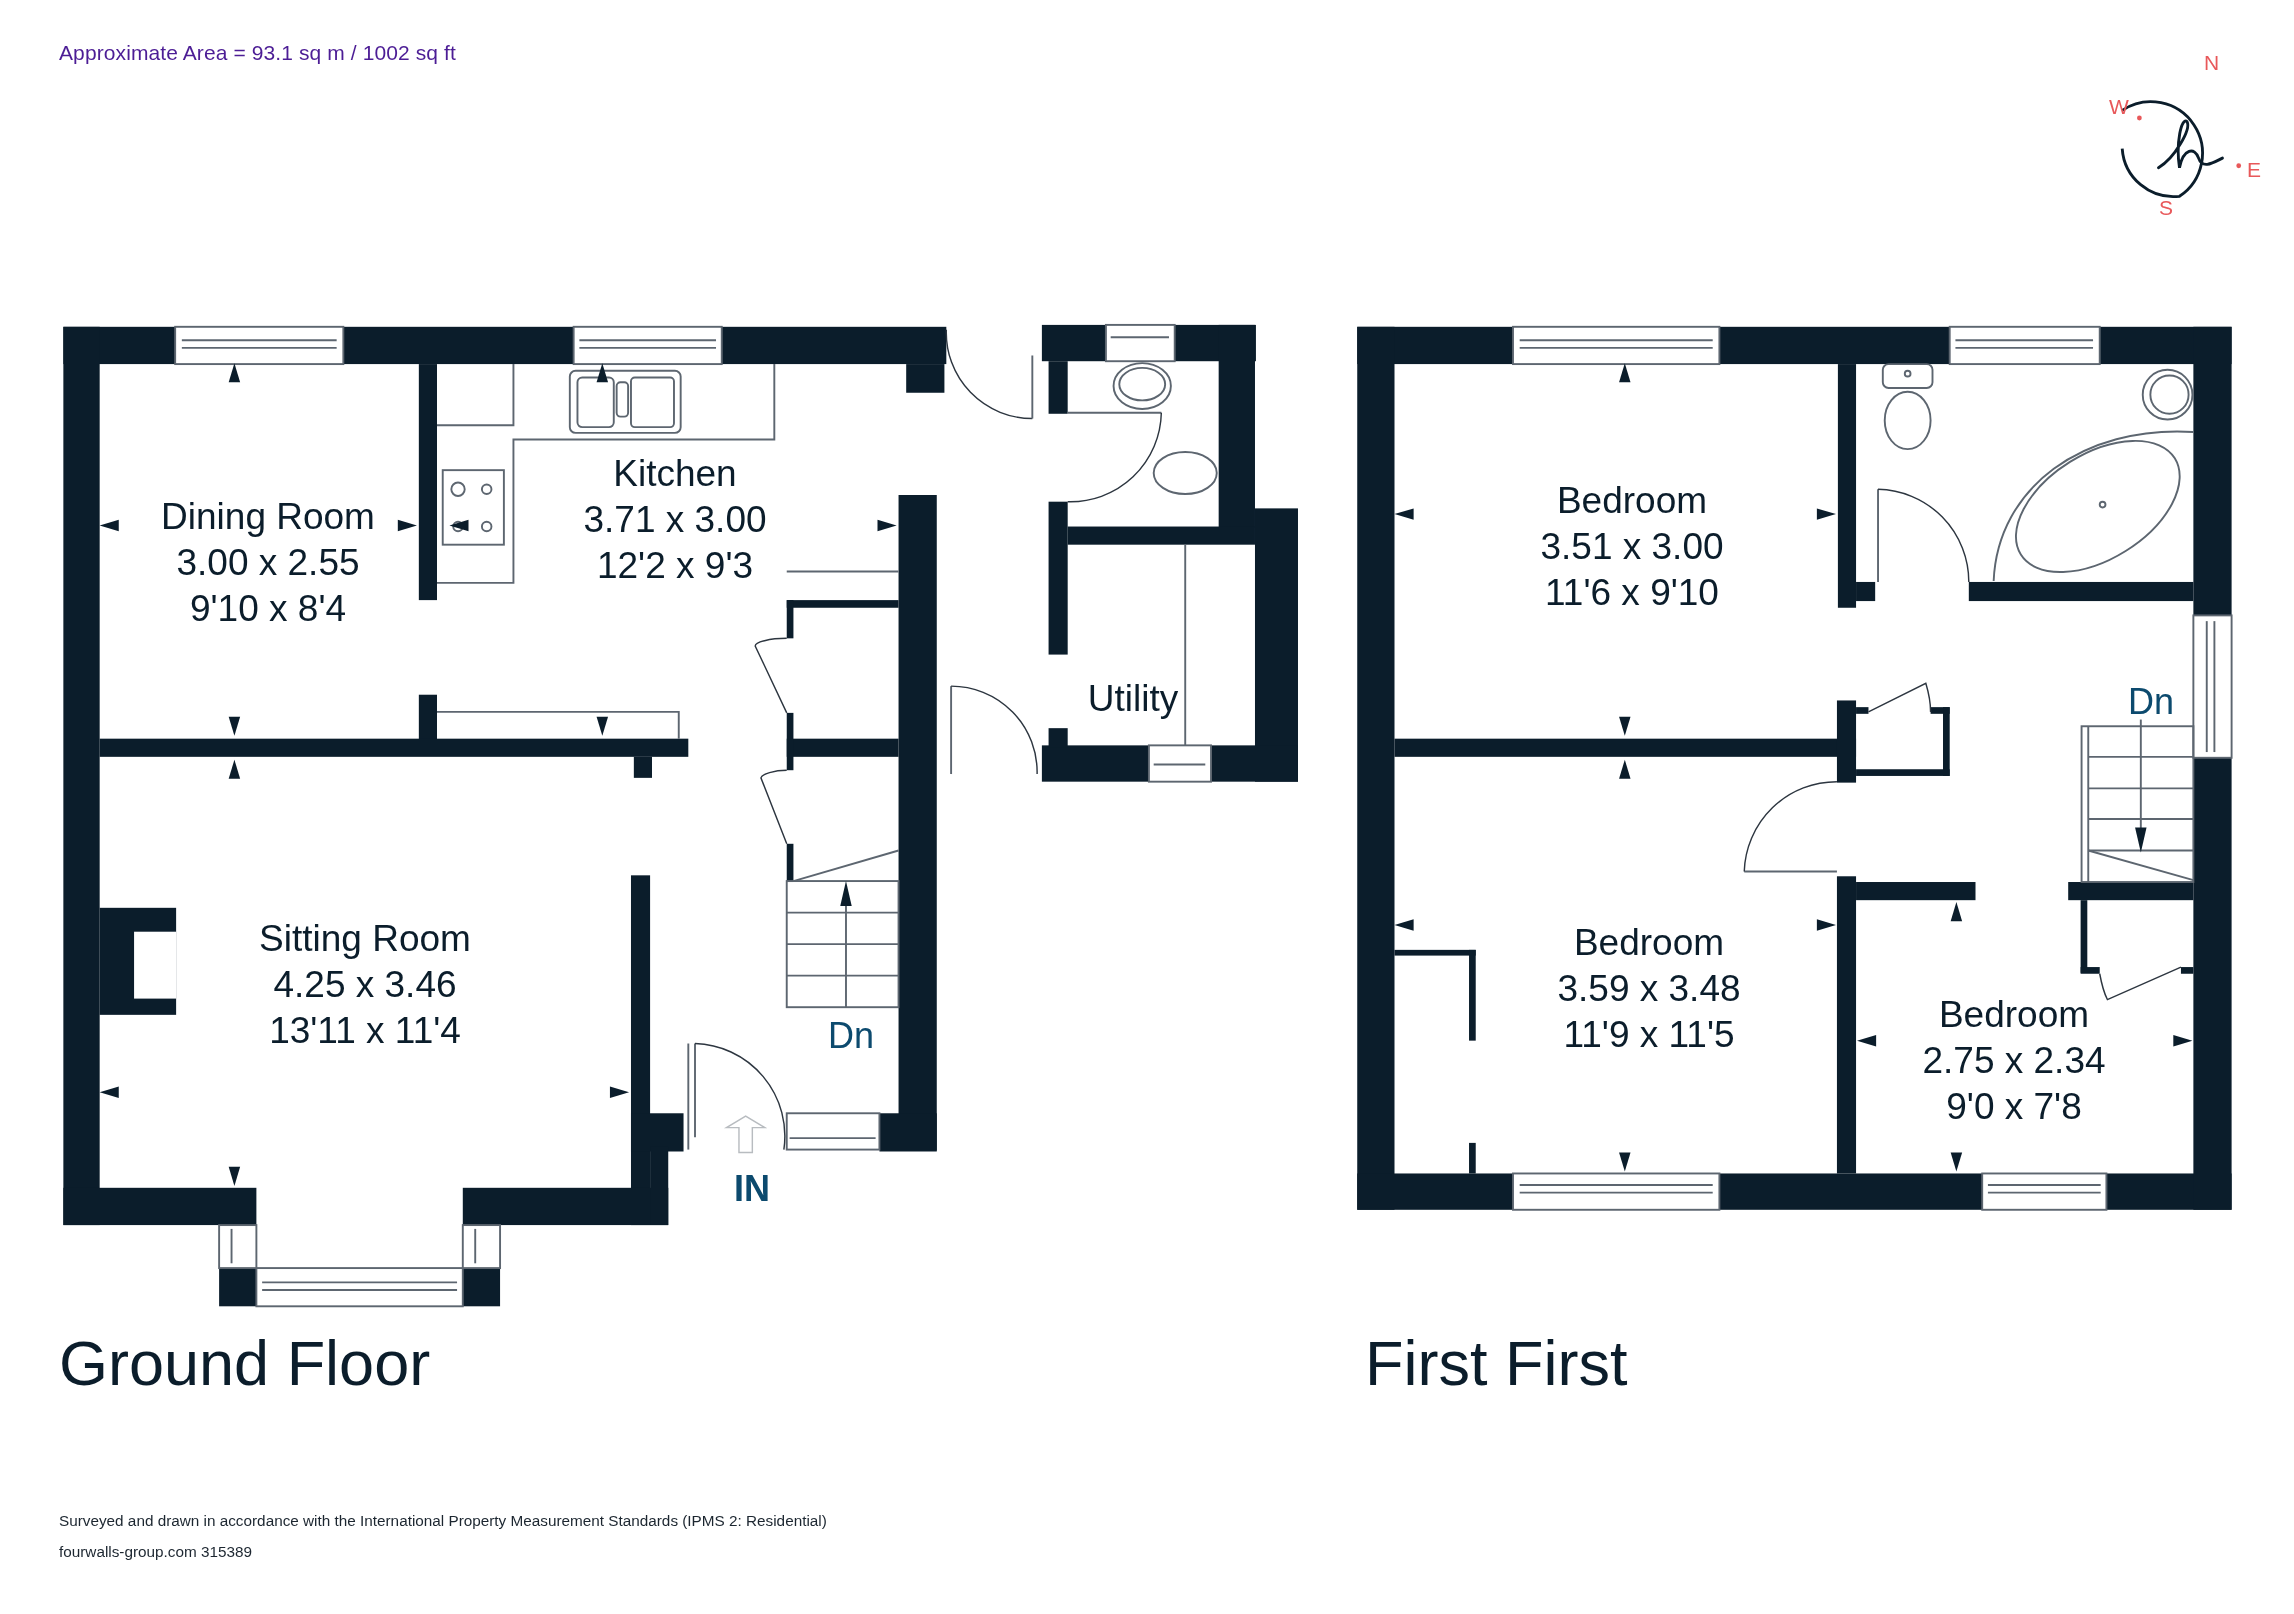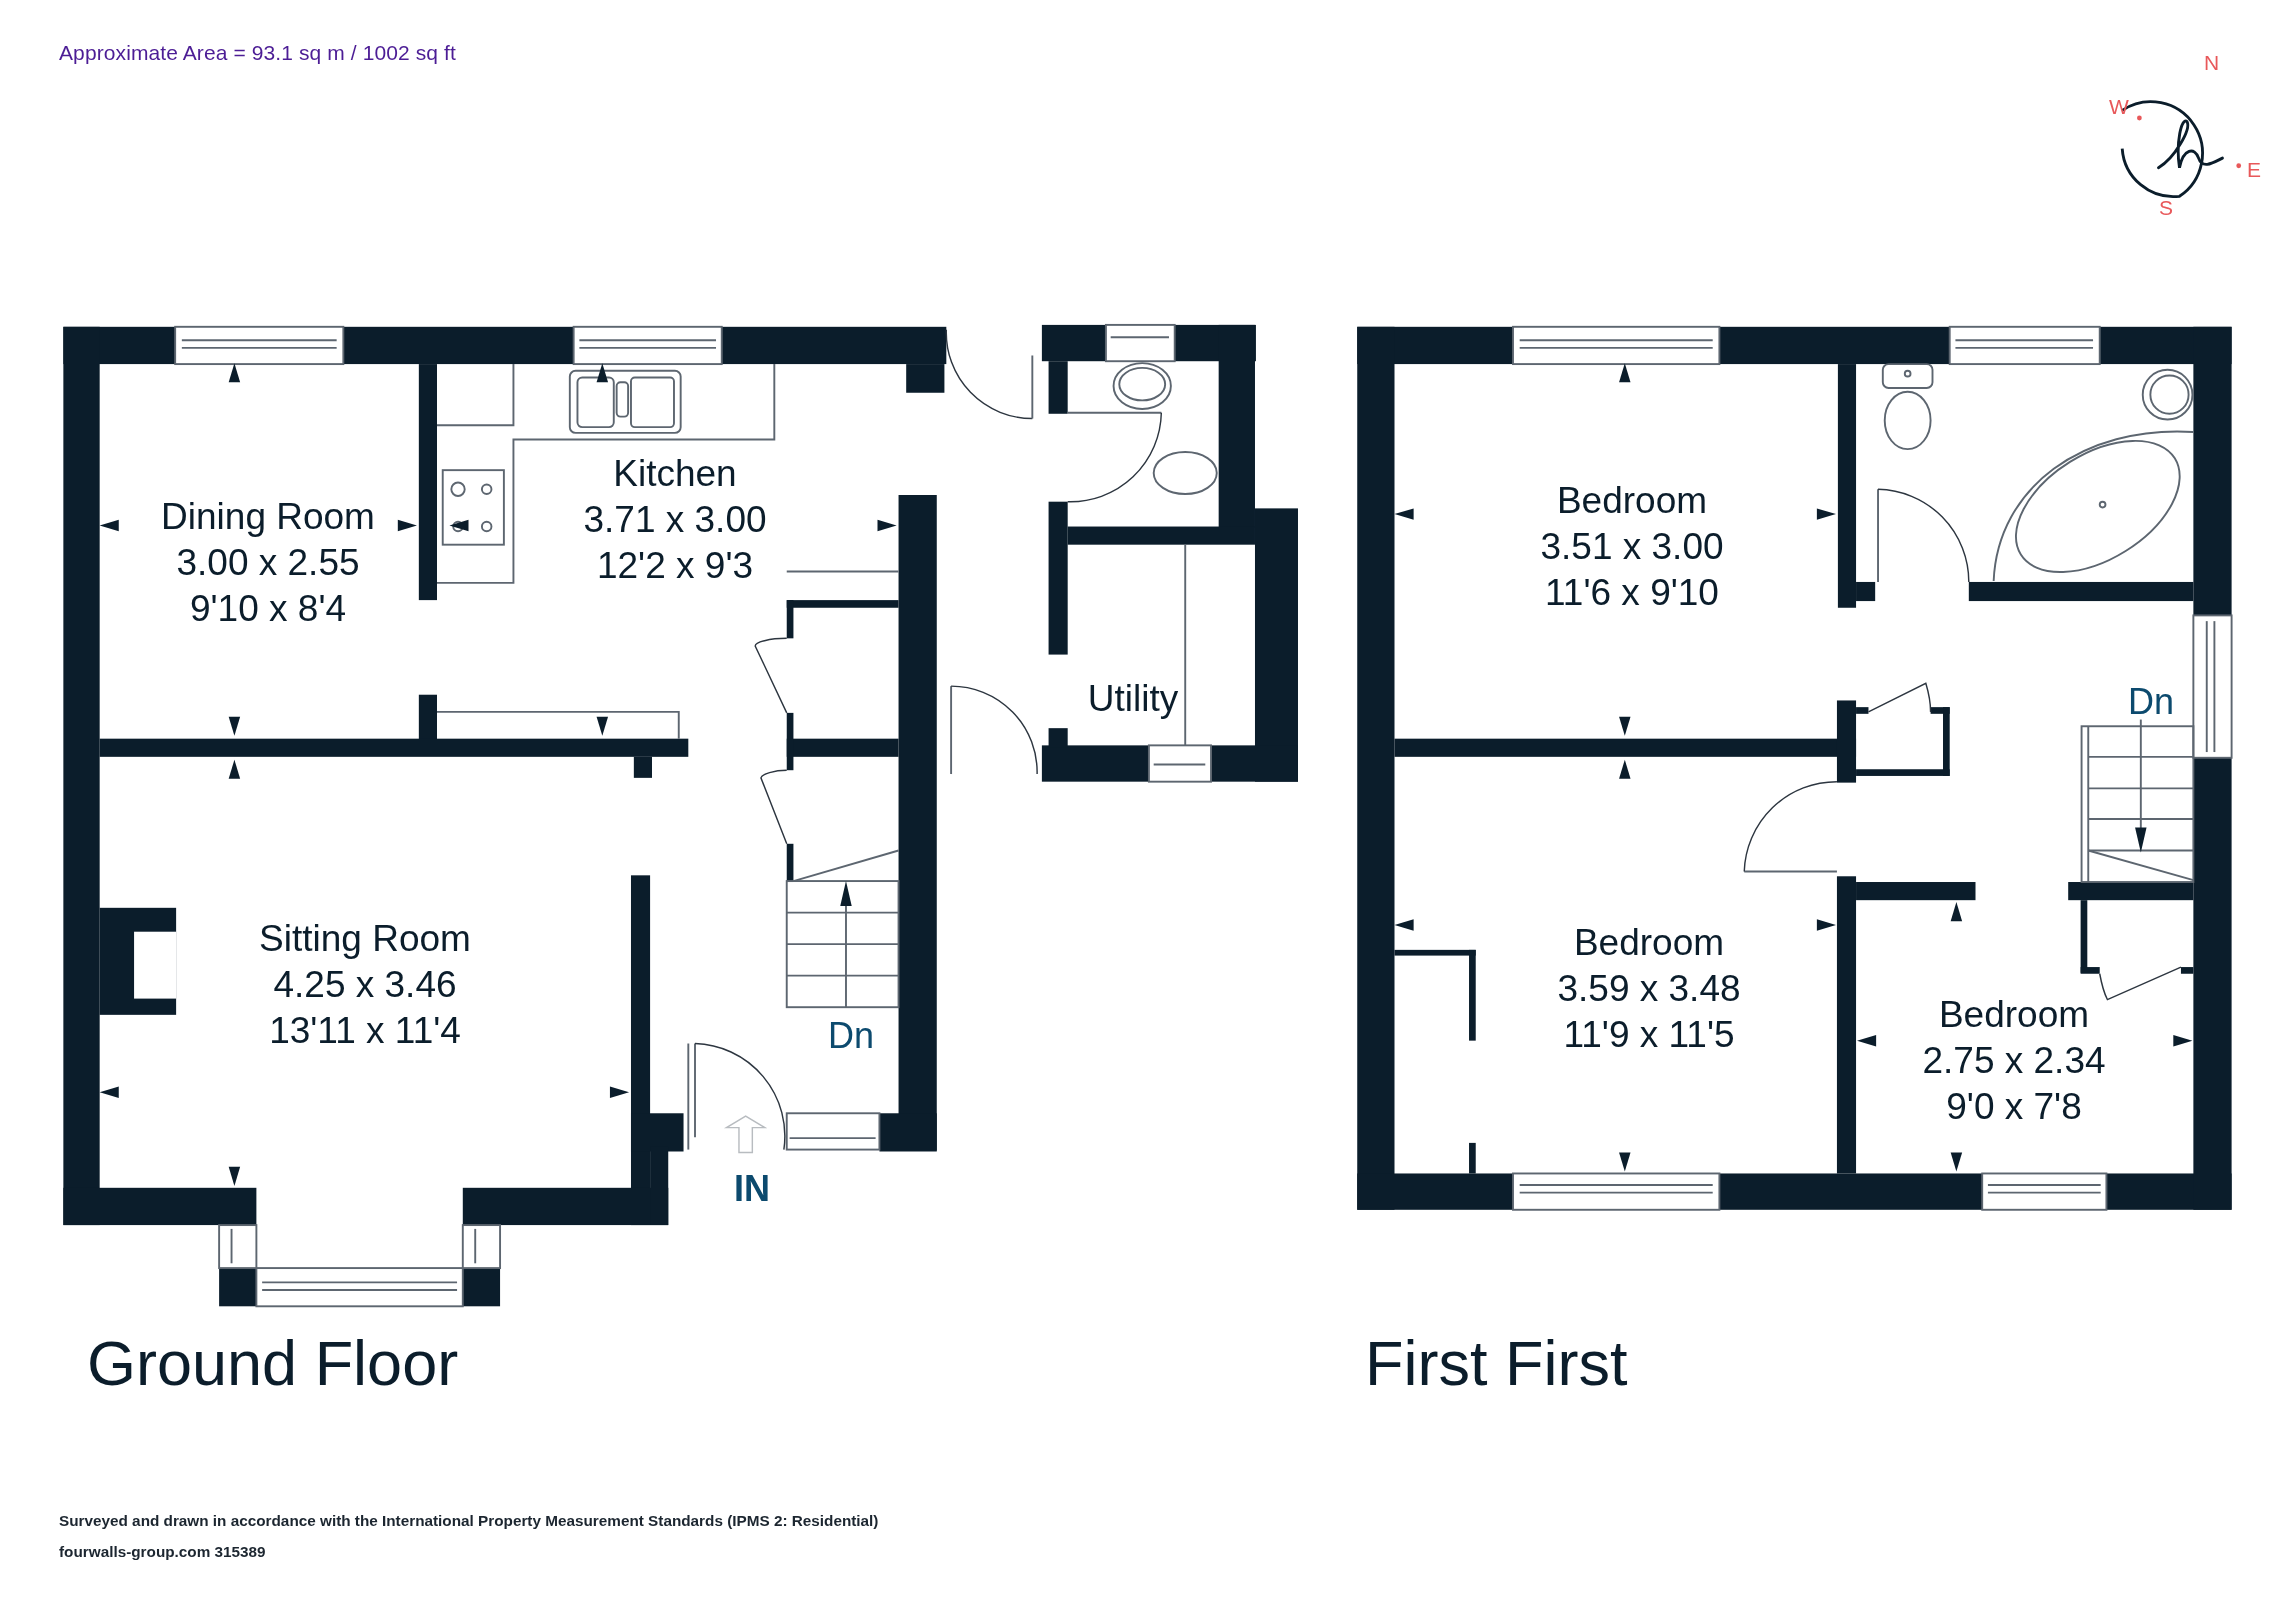--- a/index.html
+++ b/index.html
@@ -1,21 +1,21 @@
 <!DOCTYPE html>
 <html><head>
 <meta charset="utf-8">
 <style>
   html, body { margin: 0; padding: 0; background: #ffffff; }
   body { width: 2294px; height: 1614px; position: relative; overflow: hidden; font-family: "Liberation Sans", "DejaVu Sans", sans-serif; color: #0b1d2b; }
   .abs { position: absolute; }
   .area-text { left: 59px; top: 41px; font-size: 21px; color: #4c1d95; letter-spacing: 0.1px; }
   .compass { left: 2084px; top: 53px; width: 191px; height: 172px; }
   .floor-title { font-size: 63px; color: #0b1d2b; line-height: 1; }
-  .footer-line { left: 59px; font-size: 15.3px; color: #1c2630; font-weight: bold; }
+  .footer-line { left: 59px; font-size: 15.3px; color: #1c2630; }
   .room-label { position: absolute; text-align: center; color: #0b1d2b; font-size: 37px; line-height: 46px; white-space: nowrap; transform: translateX(-50%); }
   .room-label span { display: block; }
   .small-label { position: absolute; font-size: 36px; color: #0c4a6e; transform: translateX(-50%); white-space: nowrap; }
   svg.plan { position: absolute; left: 0; top: 0; width: 2294px; height: 1614px; }
   .w { fill: #0b1d2b; }
   .ln { fill: none; stroke: #5d6670; stroke-width: 2; }
   .lnd { fill: none; stroke: #2d3640; stroke-width: 1.5; }
   .win { fill: #ffffff; stroke: #5d6670; stroke-width: 2; }
   .arr { fill: #0b1d2b; }
 </style>
@@ -308,18 +308,18 @@
   <span>3.59 x 3.48</span>
   <span>11'9 x 11'5</span>
 </div>
 <div class="room-label" style="left:2014px;top:992px;">
   <span>Bedroom</span>
   <span>2.75 x 2.34</span>
   <span>9'0 x 7'8</span>
 </div>
 <div class="small-label" style="left:2151px;top:681px;">Dn</div>
 
-<div class="abs floor-title" style="left:59px;top:1332px;margin-left:28px;">Ground Floor</div>
+<div class="abs floor-title" style="left:59px;top:1332px;">Ground Floor</div>
 <div class="abs floor-title" style="left:1365px;top:1332px;">First First</div>
 
 <div class="abs footer-line" style="top:1512px;">Surveyed and drawn in accordance with the International Property Measurement Standards (IPMS 2: Residential)</div>
 <div class="abs footer-line" style="top:1543px;">fourwalls-group.com 315389</div>
 
 
 </body></html>

